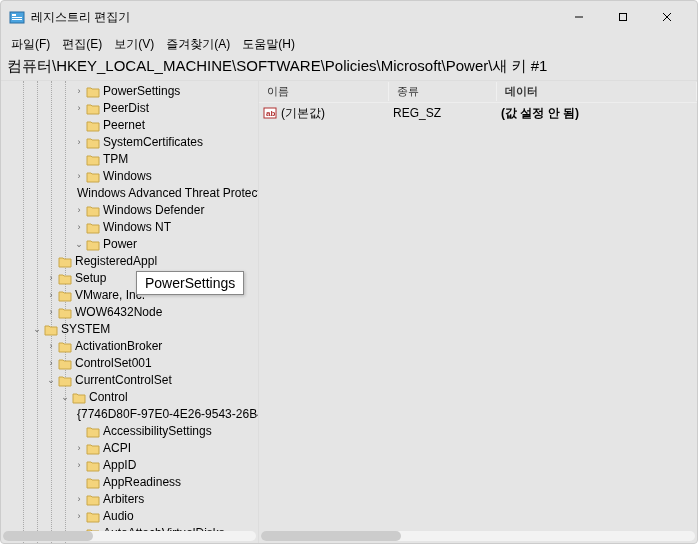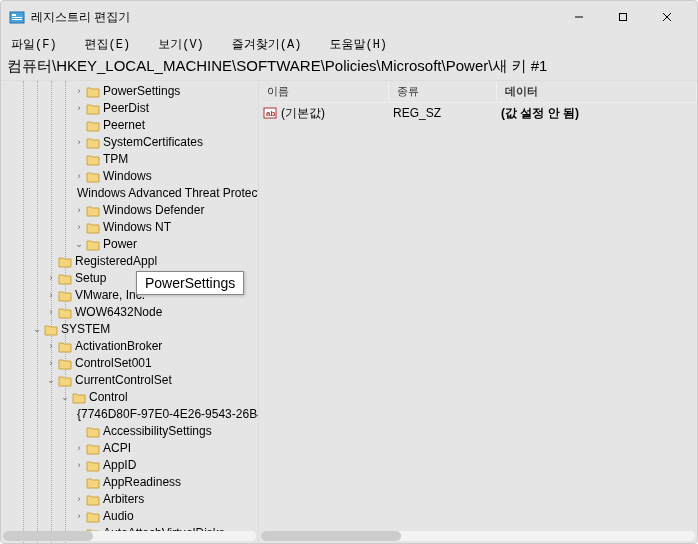--- a/index.html
+++ b/index.html
@@ -3,21 +3,21 @@
 <meta charset="utf-8">
 <style>
 * { box-sizing: border-box; margin: 0; padding: 0; }
 body { font-family: "Segoe UI", "Malgun Gothic", sans-serif; font-size: 12px; background: #fff; }
 .window { width: 698px; height: 544px; border: 1px solid #ccc; border-radius: 4px; background: #e5e5e5; display: flex; flex-direction: column; overflow: hidden; position: relative; }
 .titlebar { display: flex; align-items: center; height: 32px; padding: 0 8px; }
 .titlebar-icon { width: 16px; height: 16px; margin-right: 6px; }
 .title { flex: 1; font-size: 12px; }
 .win-controls { display: flex; gap: 0; }
 .win-btn { width: 44px; height: 28px; display: flex; align-items: center; justify-content: center; cursor: pointer; }
-.menubar { display: flex; gap: 16px; padding: 2px 4px; height: 22px; align-items: center; font-family: Liberation Mono, monospace; }
+.menubar { display: flex; gap: 0; padding: 2px 4px; height: 22px; align-items: center; }
 .menu-item { padding: 2px 6px; cursor: pointer; }
 .address { padding: 2px 6px 4px; font-size: 15px; color: #000; }
 .content { flex: 1; display: flex; border-top: 1px solid #ddd; overflow: hidden; position: relative; }
 .tree-pane { width: 258px; border-right: 1px solid #ddd; overflow: hidden; position: relative; }
 .list-pane { flex: 1; display: flex; flex-direction: column; }
 .list-header { display: flex; border-bottom: 1px solid #eee; height: 22px; align-items: center; }
 .list-col { padding: 2px 8px; font-size: 11px; color: #333; border-right: 1px solid #f0f0f0; }
 .col-name { width: 130px; }
 .col-type { width: 108px; }
 .col-data { flex: 1; font-weight: bold; }

